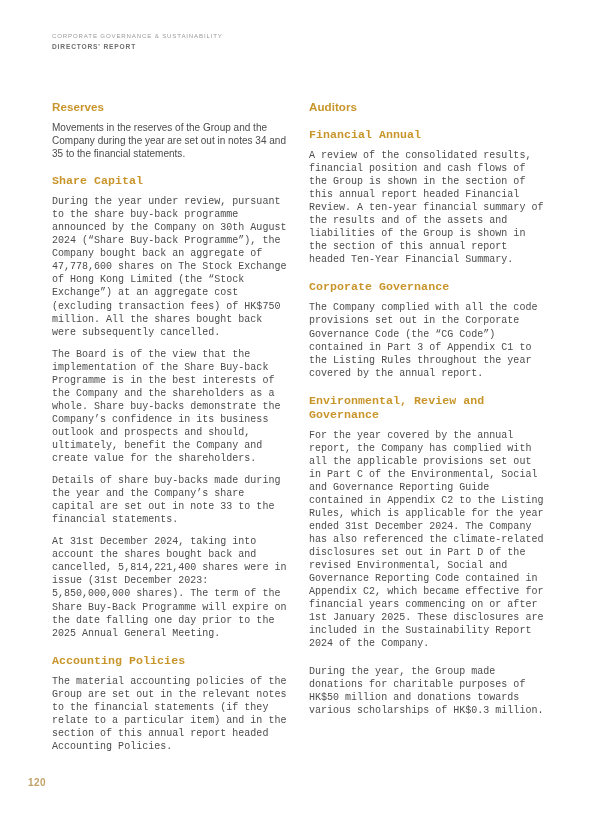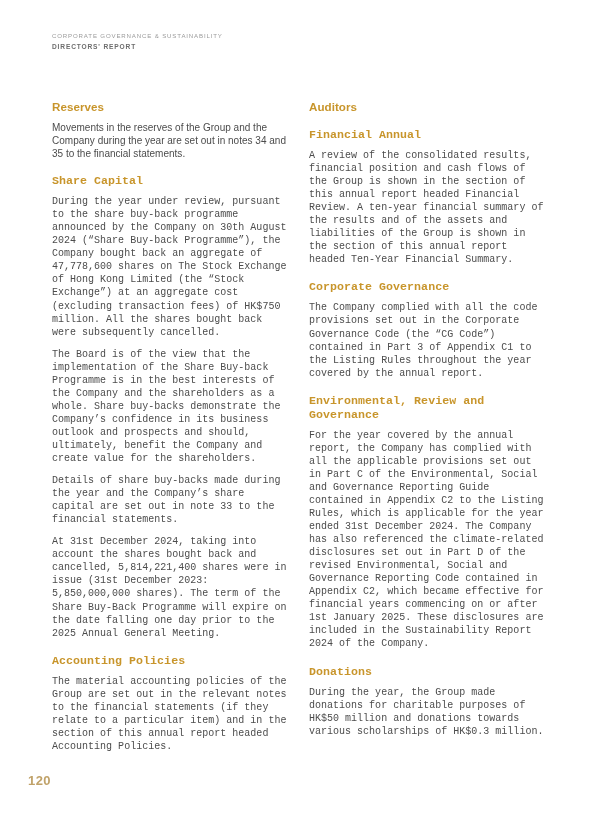--- a/index.html
+++ b/index.html
@@ -79,21 +79,21 @@
   }
   p.para:last-child {
     margin-bottom: 0;
   }
 
   
   .folio {
     position: absolute;
     left: 28px;
     bottom: 26px;
-    font-size: 13px;
+    font-size: 10px;
     font-weight: bold;
     color: #c0a269;
     letter-spacing: 0.4px;
   }
 </style>
 </head>
 <body>
 
 <div class="page">
 
@@ -141,21 +141,20 @@
         <h2 class="heading">Corporate Governance</h2>
         <p class="para">The Company complied with all the code provisions set out in the Corporate Governance Code (the “CG Code”) contained in Part 3 of Appendix C1 to the Listing Rules throughout the year covered by the annual report.</p>
       </div>
 
       <div class="block">
         <h2 class="heading">Environmental, Review and Governance</h2>
         <p class="para">For the year covered by the annual report, the Company has complied with all the applicable provisions set out in Part C of the Environmental, Social and Governance Reporting Guide contained in Appendix C2 to the Listing Rules, which is applicable for the year ended 31st December 2024. The Company has also referenced the climate-related disclosures set out in Part D of the revised Environmental, Social and Governance Reporting Code contained in Appendix C2, which became effective for financial years commencing on or after 1st January 2025. These disclosures are included in the Sustainability Report 2024 of the Company.</p>
       </div>
 
       <div class="block">
-        <h2 class="heading">Donations</h2>
         <p class="para">During the year, the Group made donations for charitable purposes of HK$50 million and donations towards various scholarships of HK$0.3 million.</p>
       </div>
 
     </div>
 
   </div>
 
   <div class="folio">120</div>
 
 </div>

